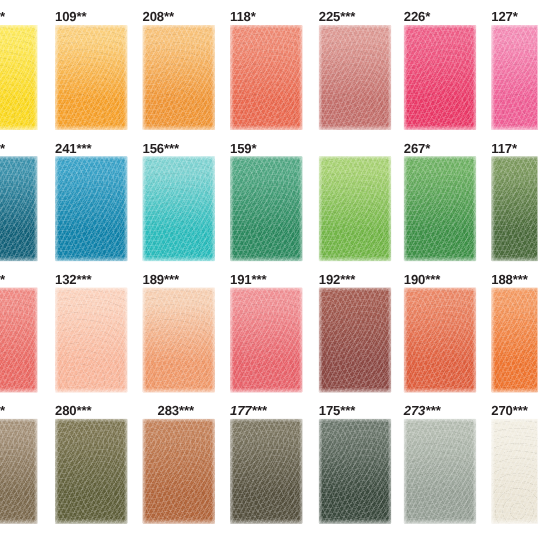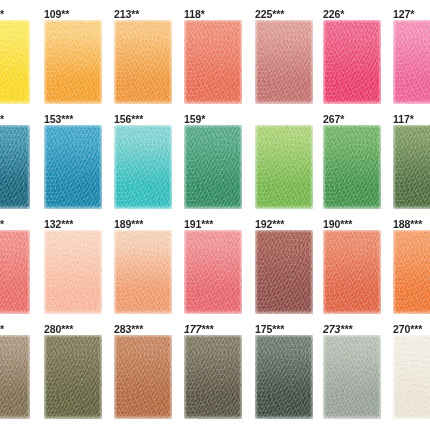--- a/index.html
+++ b/index.html
@@ -111,21 +111,21 @@
       <div class="cell" style="left: 44px; width: 58px;">
         <div class="label" style="left: 0px;">109**</div>
         <div class="swatch" style="width: 58px; height: 84px; left: 0px;">
           <div class="grad" style="background: linear-gradient(rgb(251, 207, 124) 0%, rgb(251, 207, 124) 14%, rgb(246, 161, 44) 72%, rgb(246, 161, 44) 100%);"></div>
           <div class="tooth"></div>
           <div class="speck"></div>
           <div class="edgefade"></div>
         </div>
       </div>
       <div class="cell" style="left: 114px; width: 58px;">
-        <div class="label" style="left: 0px;">213**</div>
+        <div class="label" style="left: 0px;">208**</div>
         <div class="swatch" style="width: 58px; height: 84px; left: 0px;">
           <div class="grad" style="background: linear-gradient(rgb(248, 194, 122) 0%, rgb(248, 194, 122) 14%, rgb(240, 150, 55) 72%, rgb(240, 150, 55) 100%);"></div>
           <div class="tooth"></div>
           <div class="speck"></div>
           <div class="edgefade"></div>
         </div>
       </div>
       <div class="cell" style="left: 184px; width: 58px;">
         <div class="label" style="left: 0px;">118*</div>
         <div class="swatch" style="width: 58px; height: 84px; left: 0px;">
@@ -167,21 +167,21 @@
       <div class="cell" style="left: -28px; width: 58px;">
         <div class="label" style="left: 28px;">*</div>
         <div class="swatch clipped-left" style="width: 58px; height: 84px; left: 0px;">
           <div class="grad" style="background: linear-gradient(rgb(62, 147, 173) 0%, rgb(62, 147, 173) 14%, rgb(20, 98, 122) 72%, rgb(20, 98, 122) 100%);"></div>
           <div class="tooth"></div>
           <div class="speck"></div>
           <div class="edgefade"></div>
         </div>
       </div>
       <div class="cell" style="left: 44px; width: 58px;">
-        <div class="label" style="left: 0px;">153***</div>
+        <div class="label" style="left: 0px;">241***</div>
         <div class="swatch" style="width: 58px; height: 84px; left: 0px;">
           <div class="grad" style="background: linear-gradient(rgb(59, 163, 200) 0%, rgb(59, 163, 200) 14%, rgb(17, 131, 171) 72%, rgb(17, 131, 171) 100%);"></div>
           <div class="tooth"></div>
           <div class="speck"></div>
           <div class="edgefade"></div>
         </div>
       </div>
       <div class="cell" style="left: 114px; width: 58px;">
         <div class="label" style="left: 0px;">156***</div>
         <div class="swatch" style="width: 58px; height: 84px; left: 0px;">
@@ -306,21 +306,21 @@
       <div class="cell" style="left: 44px; width: 58px;">
         <div class="label" style="left: 0px;">280***</div>
         <div class="swatch" style="width: 58px; height: 84px; left: 0px;">
           <div class="grad" style="background: linear-gradient(rgb(126, 119, 83) 0%, rgb(126, 119, 83) 14%, rgb(96, 96, 59) 72%, rgb(96, 96, 59) 100%);"></div>
           <div class="tooth"></div>
           <div class="speck"></div>
           <div class="edgefade"></div>
         </div>
       </div>
       <div class="cell" style="left: 114px; width: 58px;">
-        <div class="label" style="left: 0px;">283***</div>
+        <div class="label" style="left: 12px;">283***</div>
         <div class="swatch" style="width: 58px; height: 84px; left: 0px;">
           <div class="grad" style="background: linear-gradient(rgb(196, 130, 90) 0%, rgb(196, 130, 90) 14%, rgb(178, 102, 60) 72%, rgb(178, 102, 60) 100%);"></div>
           <div class="tooth"></div>
           <div class="speck"></div>
           <div class="edgefade"></div>
         </div>
       </div>
       <div class="cell" style="left: 184px; width: 58px;">
         <div class="label" style="left: 0px; font-style: italic;">177***</div>
         <div class="swatch" style="width: 58px; height: 84px; left: 0px;">

